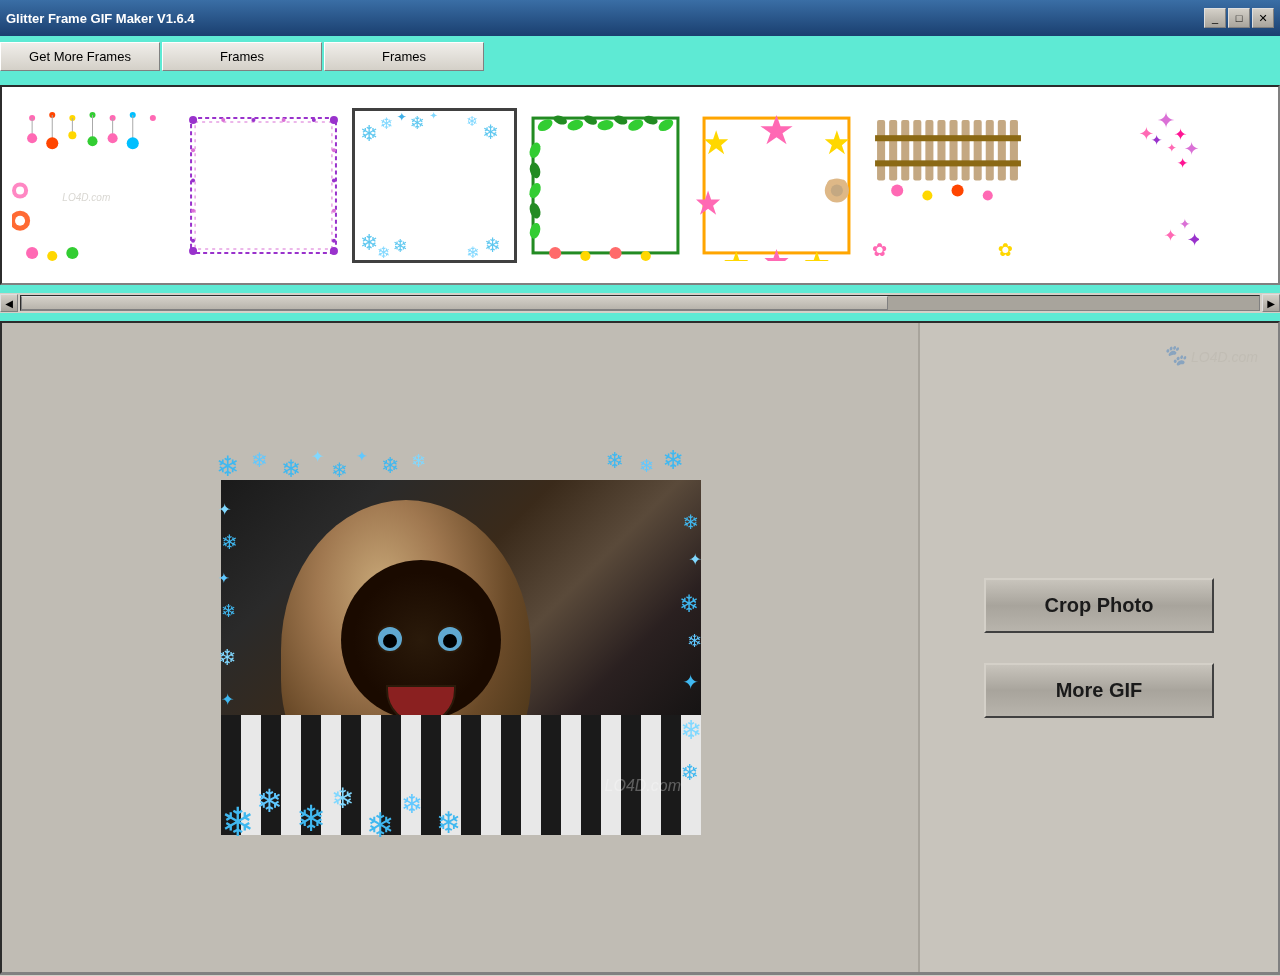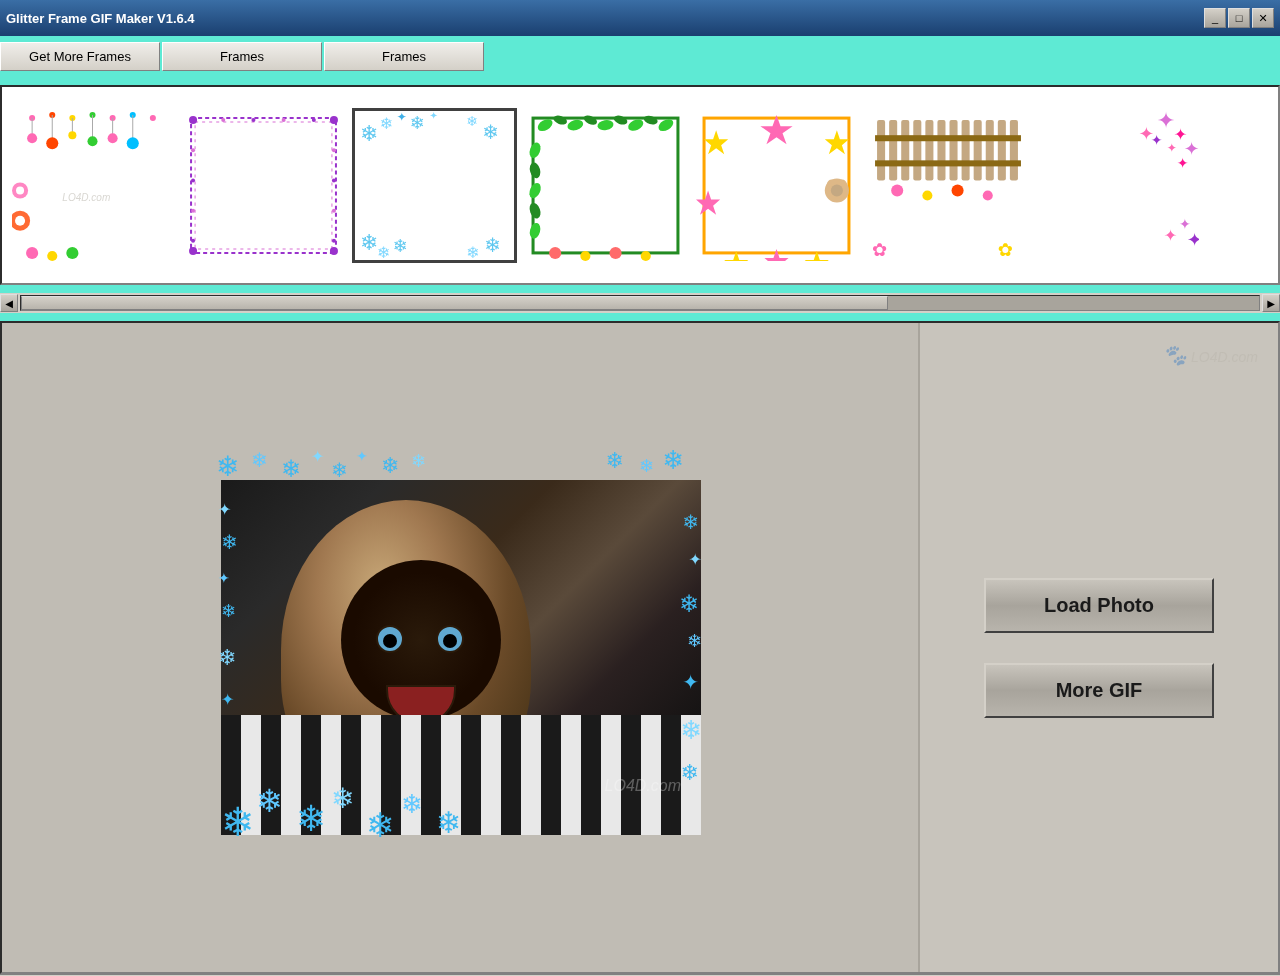--- a/index.html
+++ b/index.html
@@ -536,21 +536,21 @@
 
       </div>
     </div>
 
     <div class="controls-panel">
       <div class="lo4d-watermark">
         <span style="font-size:20px; opacity:0.5;">🐾</span>
         <span style="opacity:0.5;">LO4D.com</span>
       </div>
 
-      <button class="action-btn">Load Photo</button>
+      <button class="action-btn">Crop Photo</button>
       <button class="action-btn">More GIF</button>
     </div>
 
   </div>
 
 </div>
 
 <div class="footer">
   <div>
     

